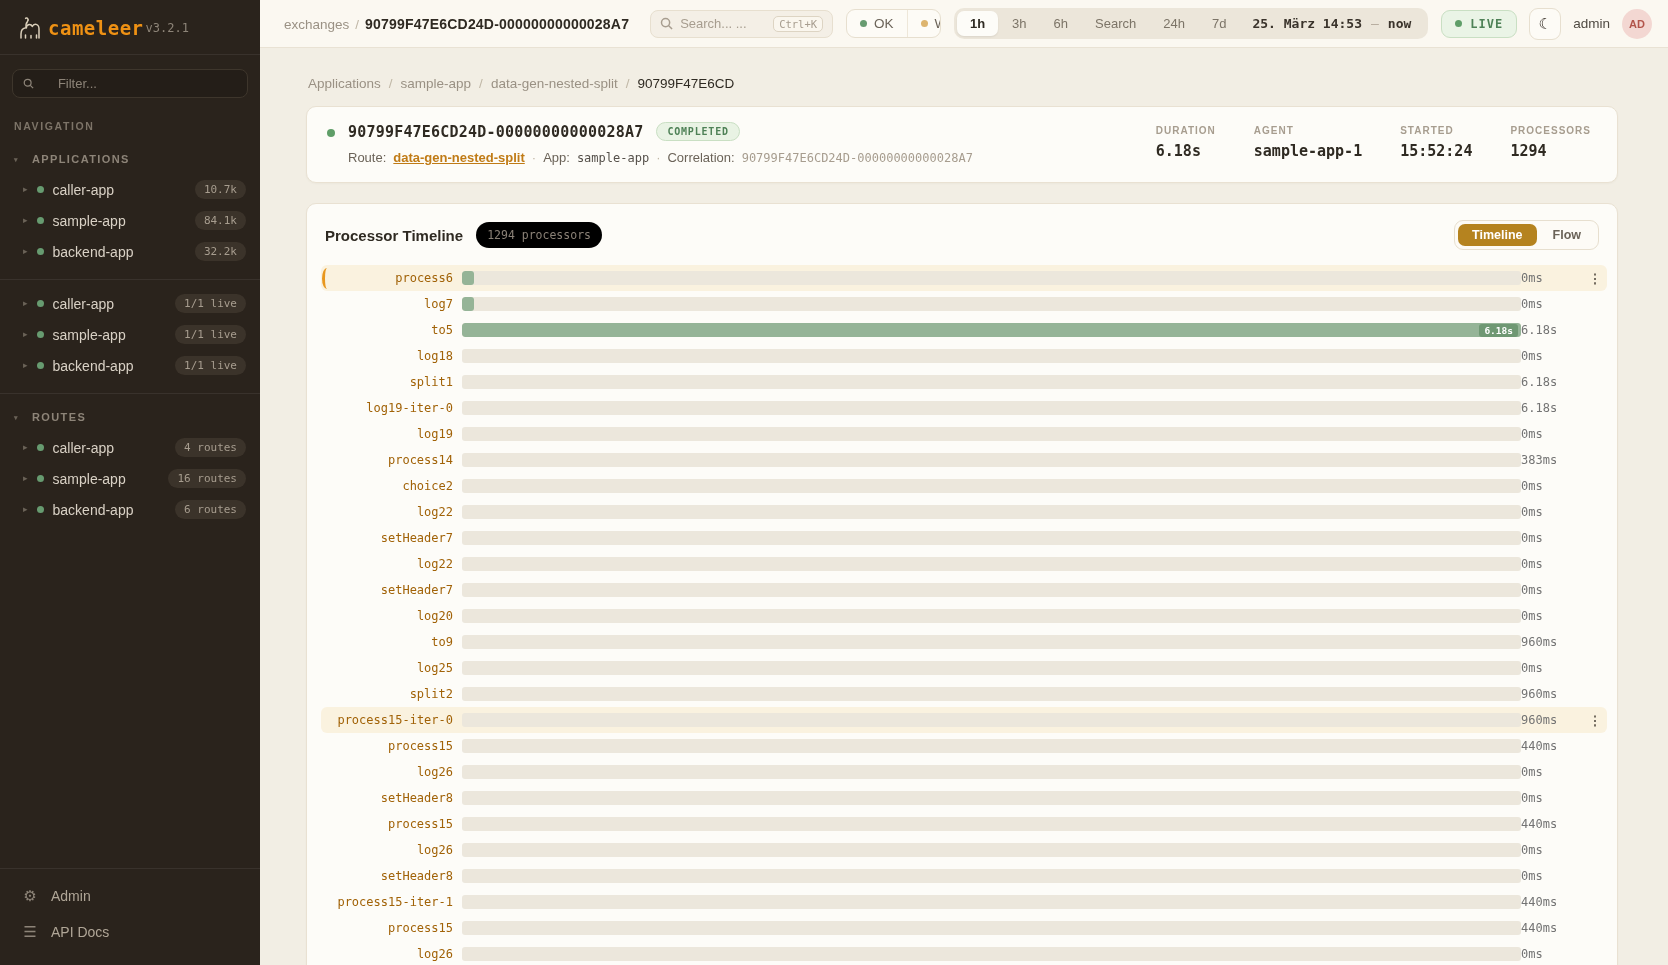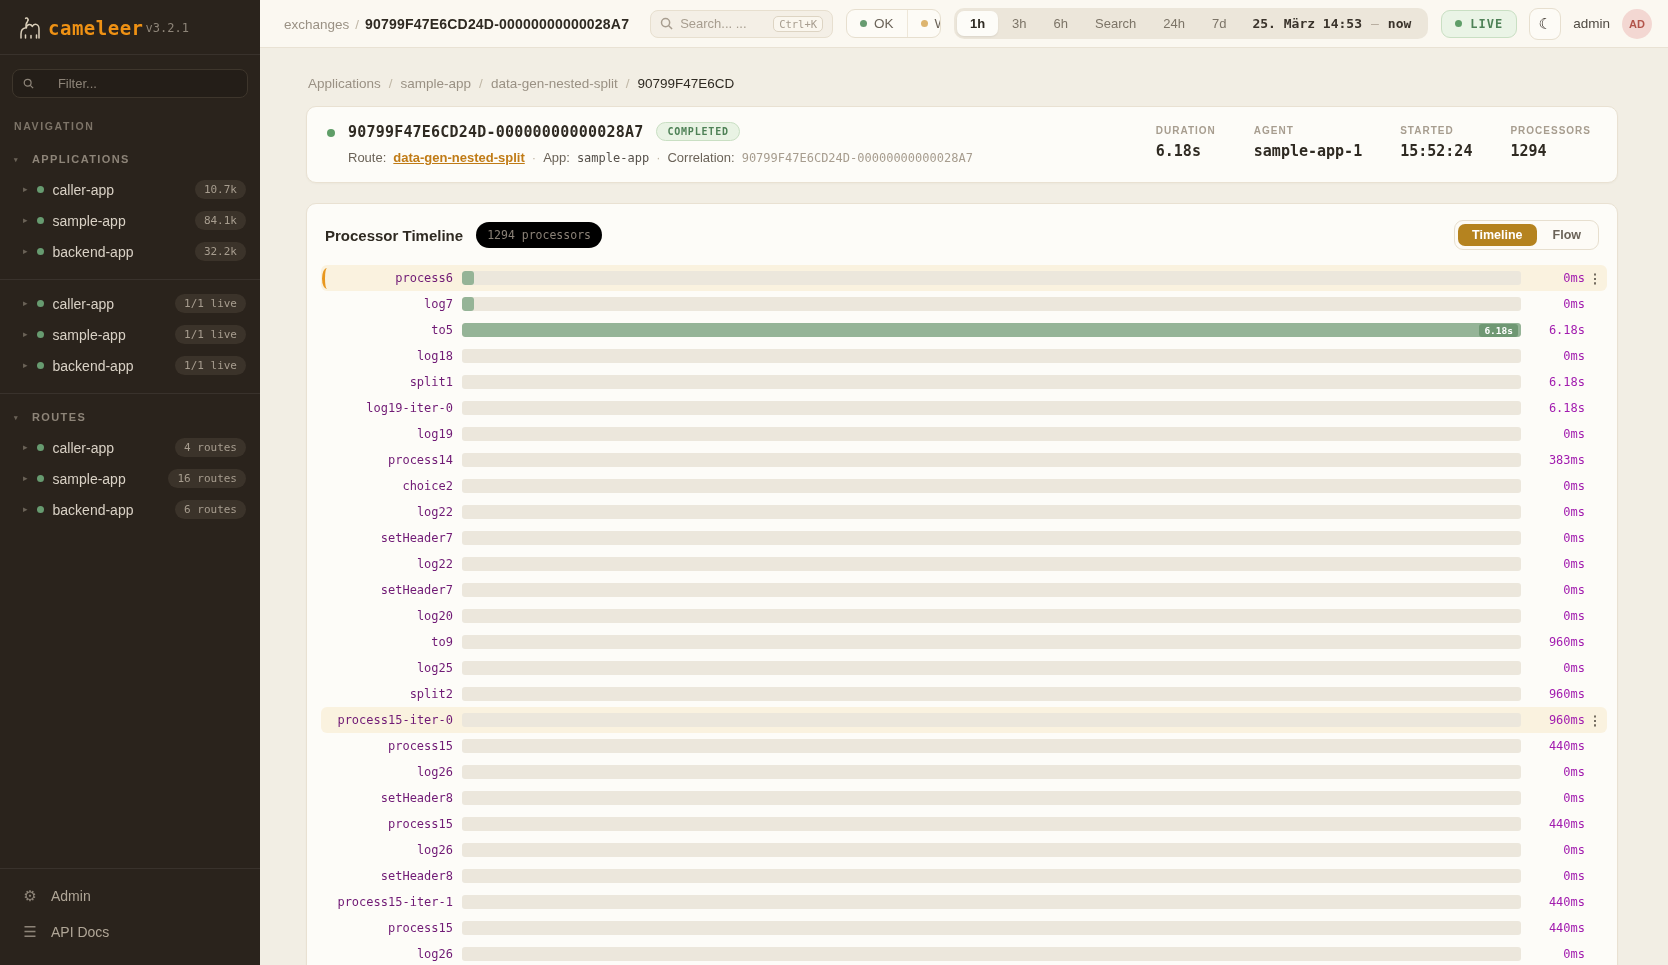--- a/index.html
+++ b/index.html
@@ -89,25 +89,25 @@
   .tcount{font:11.5px var(--mono);color:#8a8176;background:#000000;border-radius:999px;padding:6px 11px}
   .viewtoggle{margin-left:auto;display:flex;background:#fdfbf6;border:1px solid #e7dfcf;border-radius:9px;padding:3px;gap:2px}
   .vbtn{font:700 12.5px var(--sans);padding:4px 14px;border-radius:7px;color:#6b6358;cursor:pointer}
   .vbtn.active{background:#b5831f;color:#fff}
 
   .rows{display:flex;flex-direction:column}
   .t-row{display:flex;align-items:center;height:26px;border-radius:6px;padding-right:2px;cursor:pointer}
   .row-marker{width:10px;height:21px;flex:none;margin-left:1px}
   .t-row.hl{background:#faf2df}
   .t-row.marked .row-marker{border-left:3px solid #e8971e;border-radius:50%}
-  .row-label{width:130px;flex:none;text-align:right;font:12px var(--mono);color:#701a75;padding-right:9px;white-space:nowrap;overflow:hidden}
+  .row-label{width:130px;flex:none;text-align:right;font:12px var(--mono);color:#a16207;padding-right:9px;white-space:nowrap;overflow:hidden}
   .row-track{flex:1;height:14px;background:#ece7dc;border-radius:3px;position:relative;overflow:hidden}
   .row-fill{position:absolute;left:0;top:0;bottom:0;background:#95b497;border-radius:3px;display:flex;align-items:center;justify-content:flex-end;min-width:0}
   .fill-label{font:700 9.5px var(--mono);color:#fff;background:#6f9873;padding:1px 5px;border-radius:3px;margin-right:3px;white-space:nowrap}
-  .row-duration{width:64px;flex:none;text-align:right;font:12px var(--mono);color:#a21caf}
+  .row-duration{width:64px;flex:none;text-align:left;font:12px var(--mono);color:#737373}
   .row-menu{width:20px;flex:none;text-align:center;color:#6b6358;font:700 13px var(--sans);visibility:hidden;cursor:pointer}
   .t-row.has-menu .row-menu{visibility:visible}
 </style>
 </head>
 <body>
 
 <aside class="sidebar">
   <div class="logo-row">
     <svg width="30" height="26" viewBox="0 0 30 26" fill="none" stroke="#dbd0bb" stroke-width="1.5" stroke-linecap="round" stroke-linejoin="round">
       <path d="M5 23 v-4 c0-3.5 2-6 5-6.3 c.5-2 2-3.2 3.5-3.2 c1.2 0 2.3 .8 2.8 2 c.6-1.4 1.8-2.2 3-2.2 c2 0 3.7 1.8 3.7 4.5 V23"></path>

